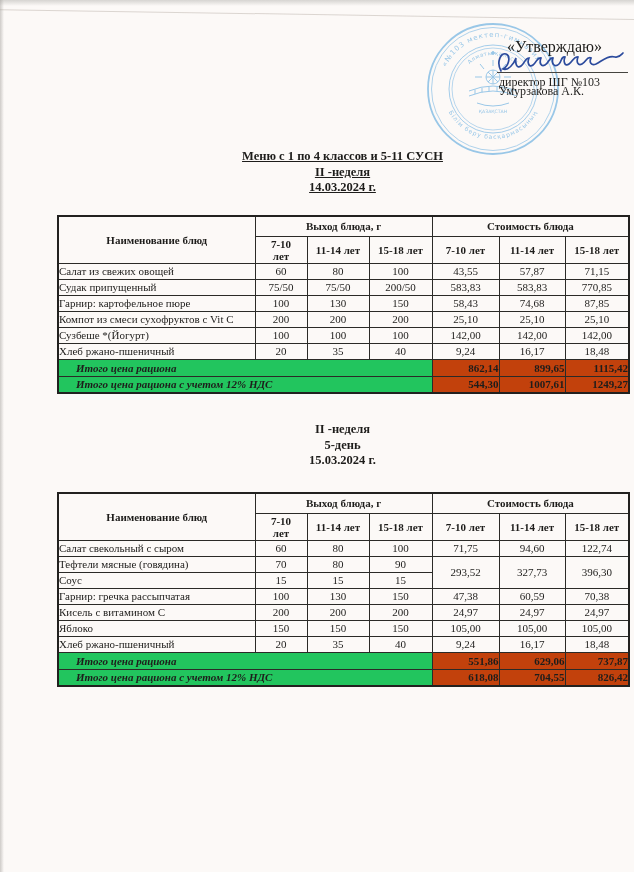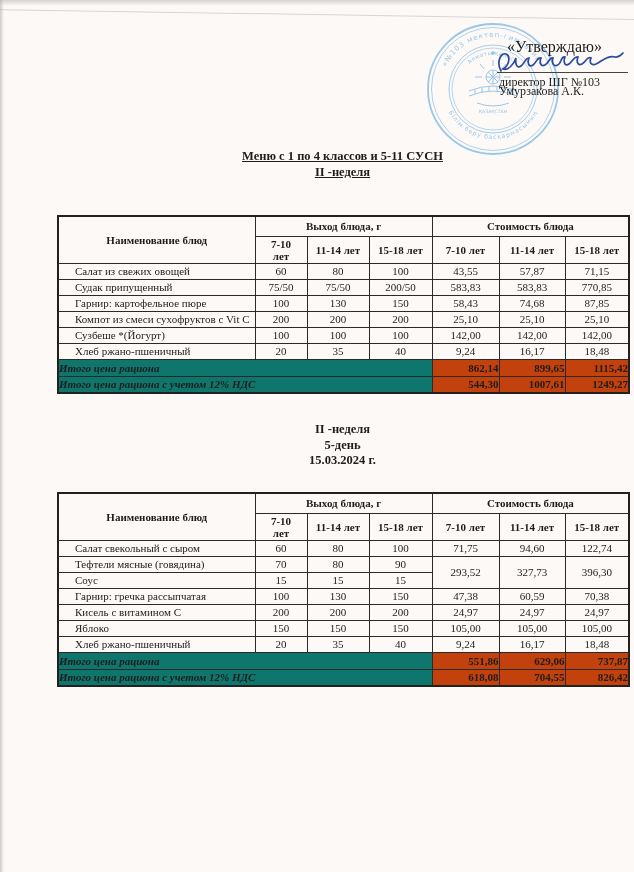--- a/index.html
+++ b/index.html
@@ -58,26 +58,26 @@
   table.menu, table.menu th, table.menu td { border:1px solid #2b2a27; }
   table.menu { border:2px solid #22211f; }
   table.menu th {
     font-weight:bold; text-align:center; vertical-align:middle;
     font-size:11px; padding:1px 0;
   }
   tr.h1 { height:20px; }
   tr.h2 { height:25px; }
   tr.dr { height:16px; }
   tr.tr-total { height:17px; }
-  td.name { text-align:left; padding:0 2px 0 16px; vertical-align:middle; }
+  td.name { text-align:left; padding:0 2px 0 0; vertical-align:middle; }
   td.num  { text-align:center; vertical-align:middle; }
   td.merged { text-align:center; vertical-align:middle; }
   tr.tr-total td.lbl {
-    background:#0f766e; font-weight:bold; font-style:italic;
-    text-align:left; padding-left:0;
+    background:#22c55e; font-weight:bold; font-style:italic;
+    text-align:left; padding-left:17px;
   }
   tr.tr-total td.num { background:#c2410c; font-weight:bold;text-align:right; }
 </style>
 </head>
 <body>
 
 <div class="page">
 
   <div class="scan-top"></div>
   <div class="scan-diag"></div>
@@ -132,20 +132,21 @@
                C95,15 97,19 102,17 C108,14 114,8 121,10 C125,11 127,8 129,6" fill="none" stroke="#2c4b9d" stroke-width="1.7" stroke-linecap="round"></path>
     </svg>
   </div>
   <div class="sig-line"></div>
   <div class="director-title">директор ШГ №103</div>
   <div class="director-name">Умурзакова А.К.</div>
 
   <div class="title-block title1">
     <div>Меню с 1 по 4 классов и 5-11 СУСН</div>
     <div>II -неделя</div>
+    <div>14.03.2024 г.</div>
   </div>
 
   <table class="menu tbl1">
     <colgroup>
       <col style="width:197px">
         <col style="width:52px">
         <col style="width:62px">
         <col style="width:63px">
       <col style="width:67px">
         <col style="width:66px">

